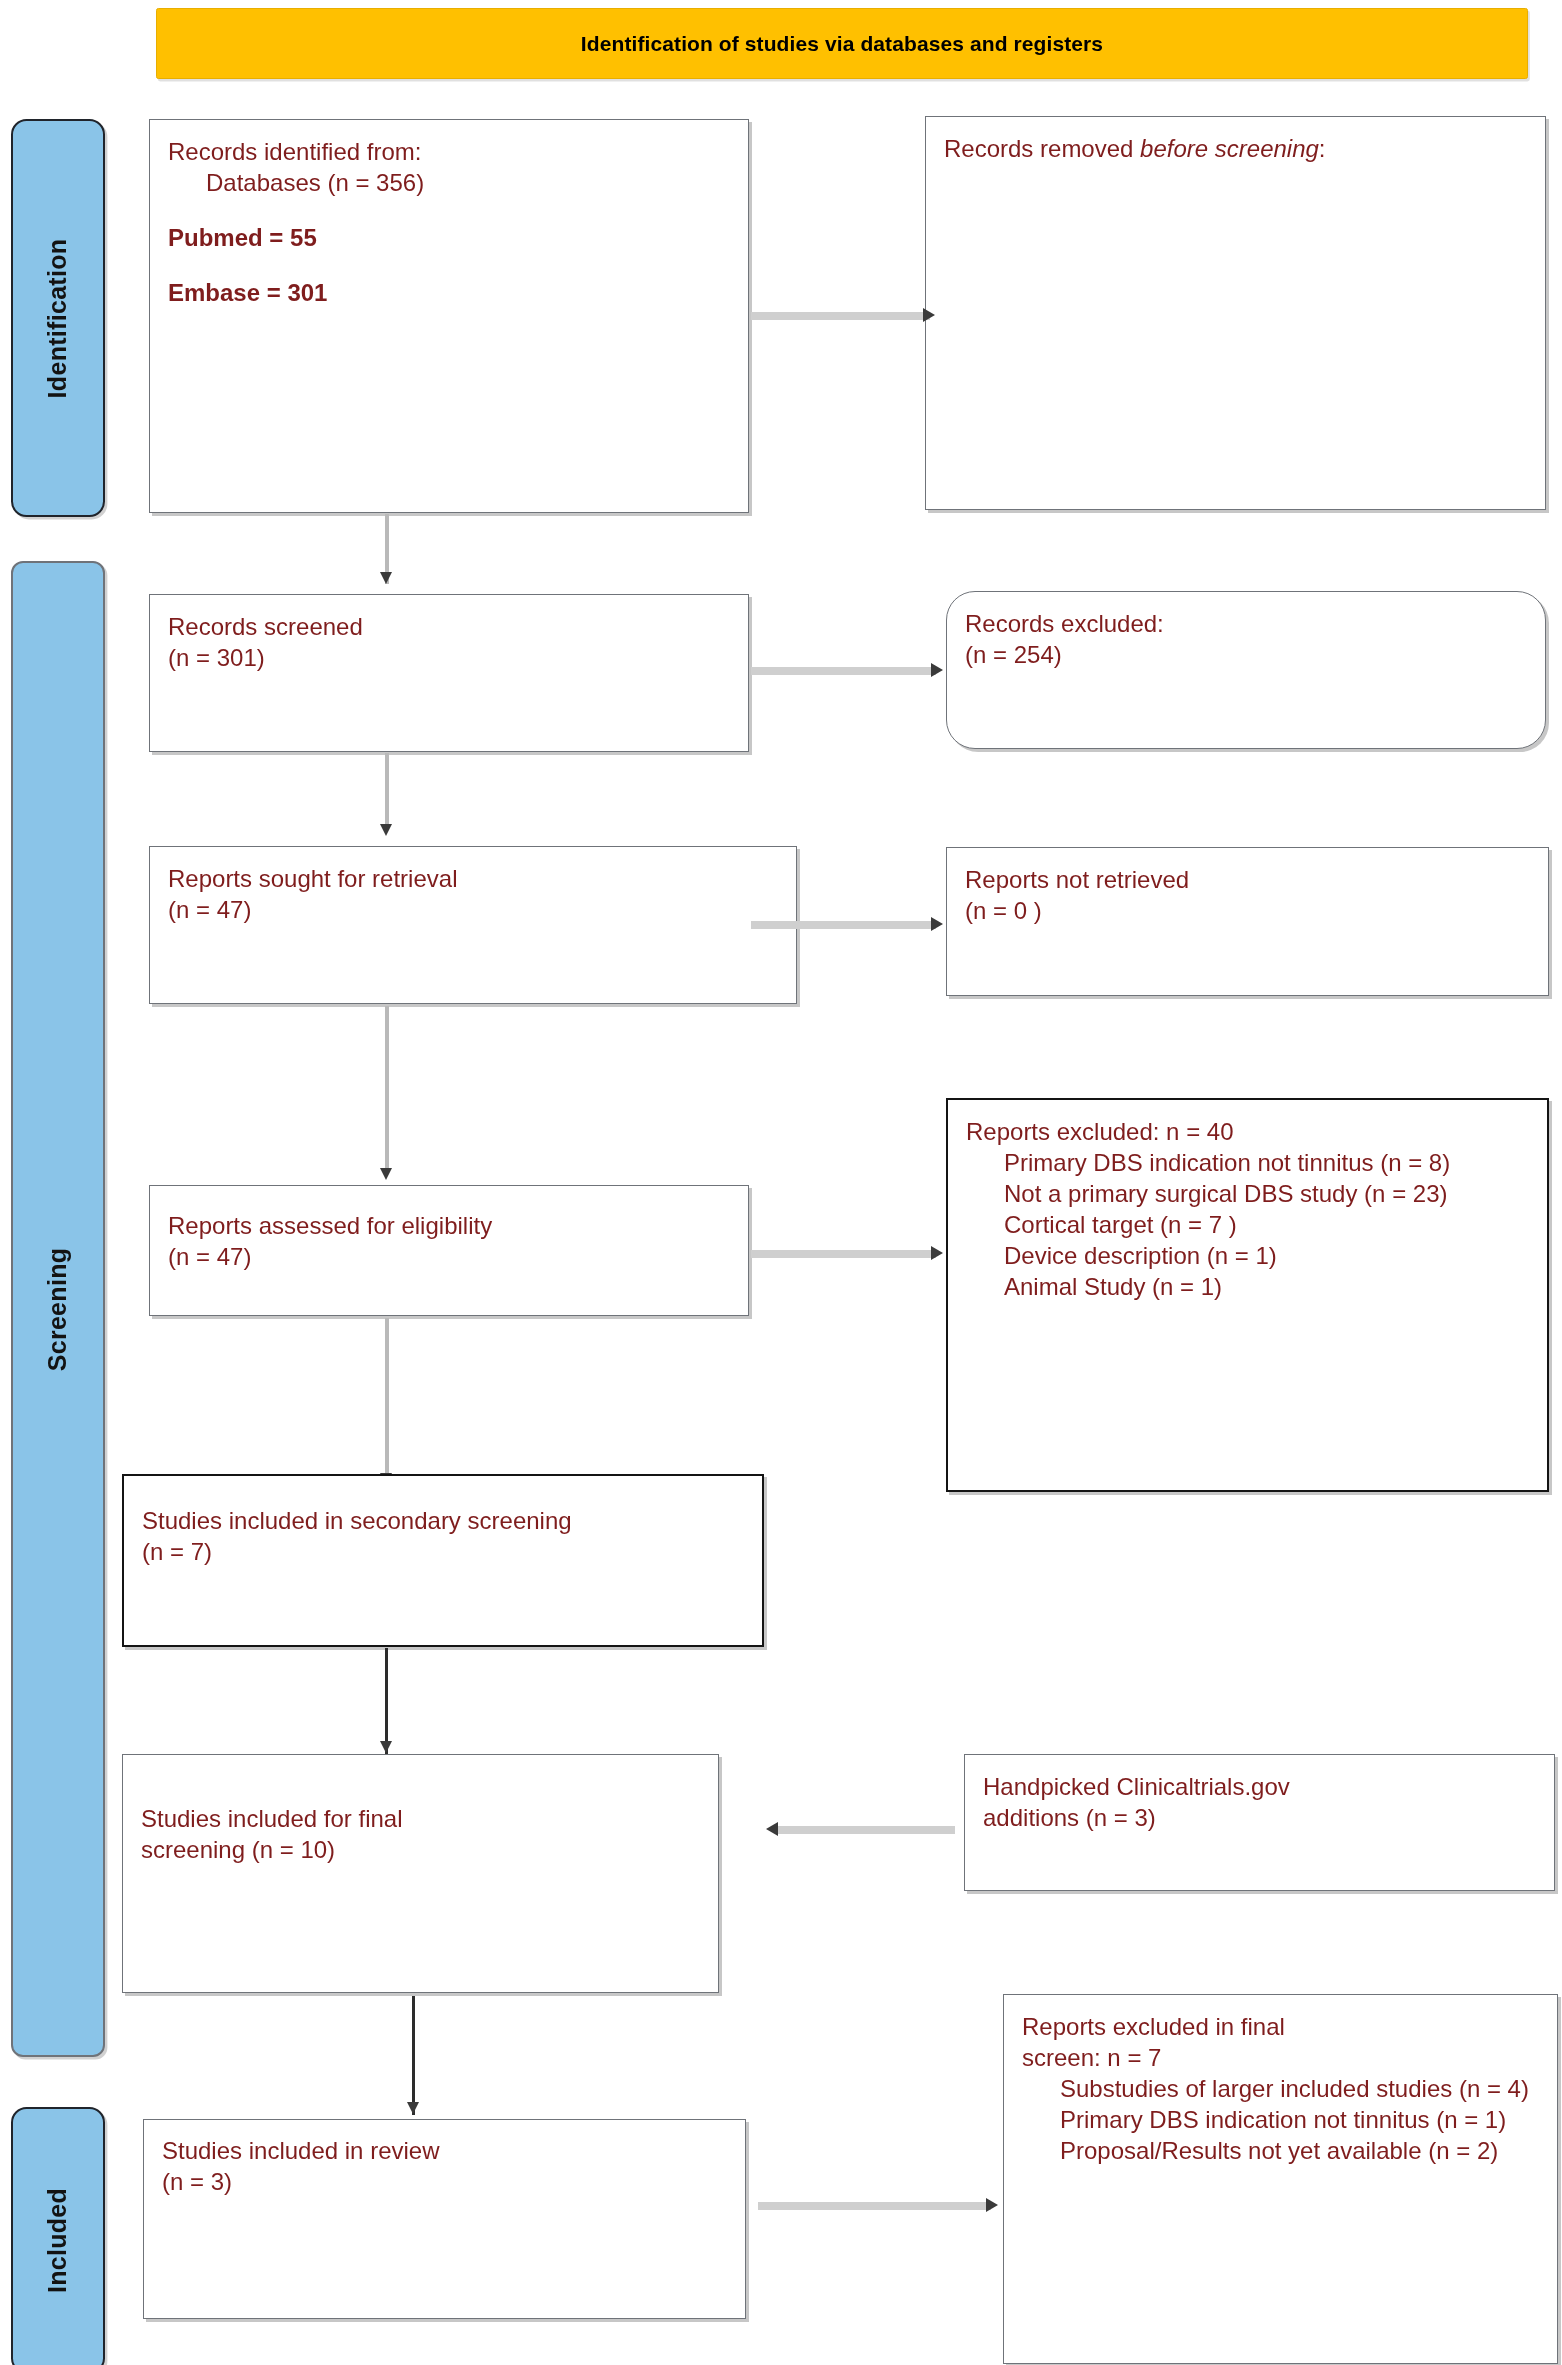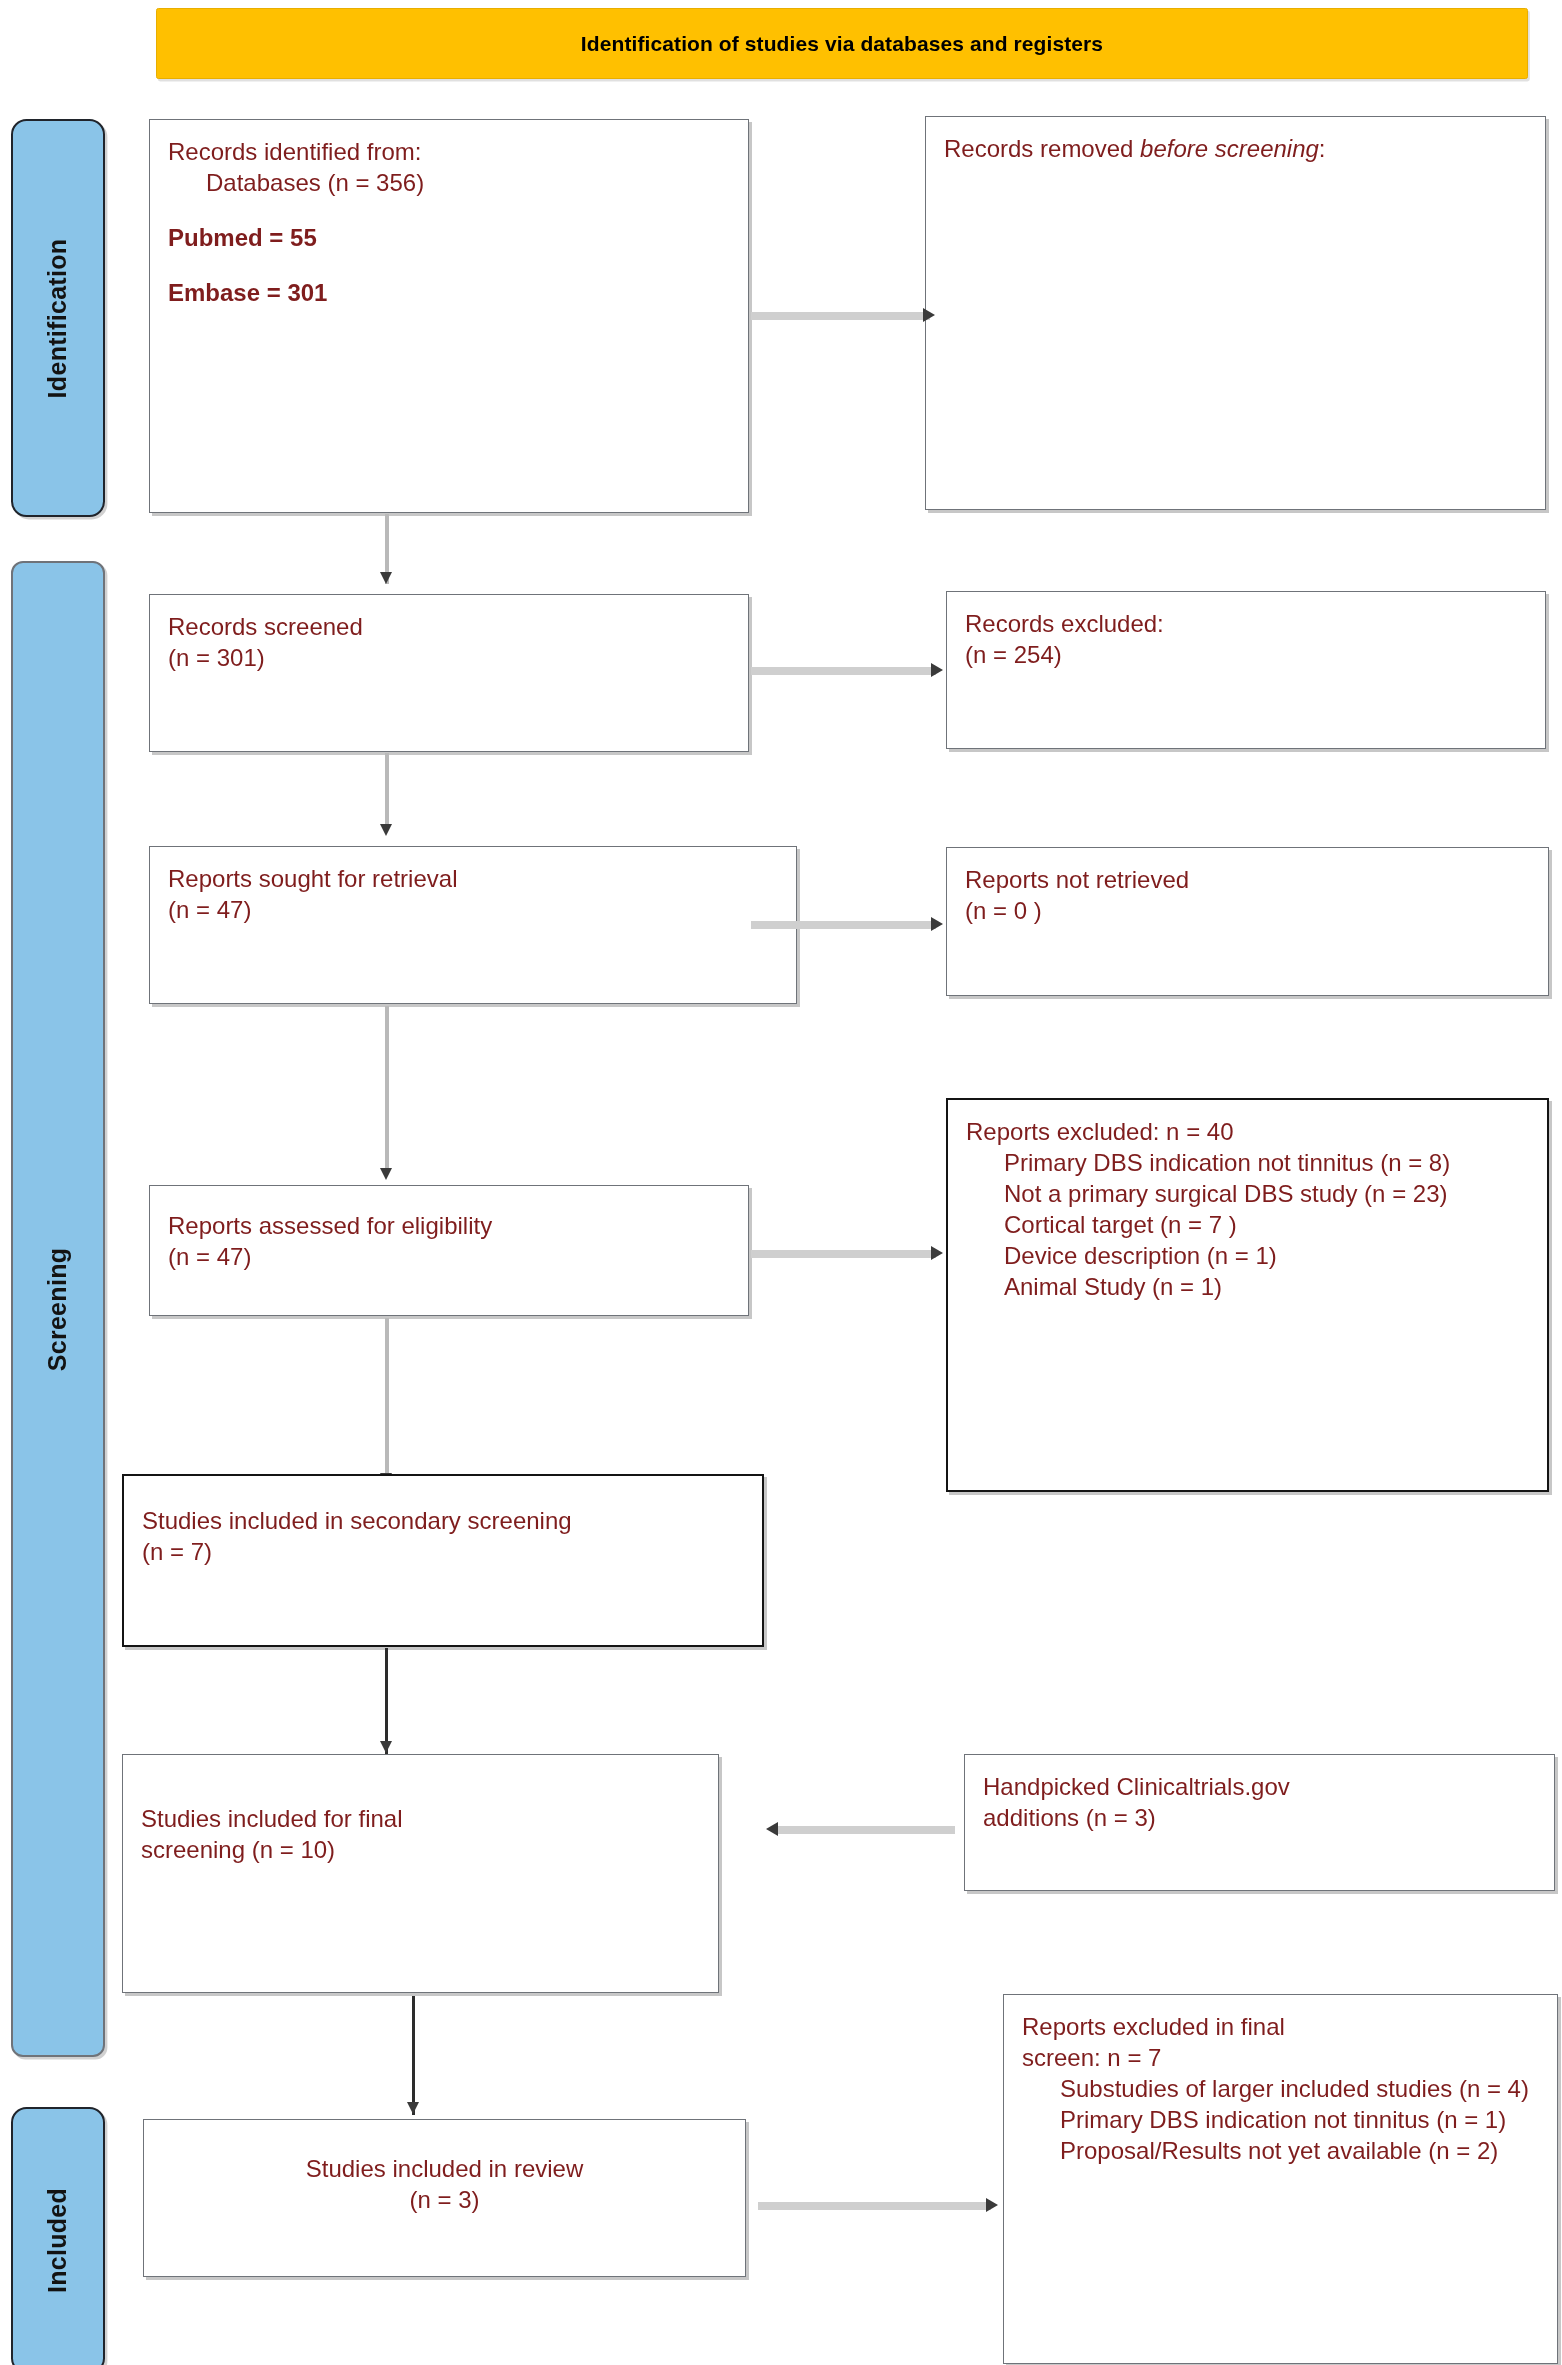--- a/index.html
+++ b/index.html
@@ -72,37 +72,37 @@
     white-space:pre-wrap;
   }
   .box p.sub{ padding-left:38px; }
   .box p.gap{ margin-top:24px;font-weight:bold; }
   .box em{ font-style:italic; }
 
   .b-identified   { left:149px;  top:119px;  width:600px; height:394px; }
   .b-removed      { left:925px; top:116px;  width:621px; height:394px; }
 
   .b-screened     { left:149px;  top:594px;  width:600px; height:158px; }
-  .b-excluded     { left:946px; top:591px;  width:600px; height:158px; }
+  .b-excluded     { left:946px; top:591px;  width:600px; height:158px;border-radius:29px; }
 
   .b-sought       { left:149px;  top:846px; width:648px; height:158px; }
   .b-notretr      { left:946px; top:847px; width:603px; height:149px; }
 
   .b-eligibility  { left:149px;  top:1185px; width:600px; height:131px;
                     padding-top:24px; }
   .b-repexcluded  { left:946px; top:1098px; width:603px; height:394px;
                     border:2.4px solid #141414; }
 
   .b-secondary    { left:122px;  top:1474px; width:642px; height:173px;
                     border:2.4px solid #141414; padding-top:29px; }
 
   .b-finalscreen  { left:122px;  top:1754px; width:597px; height:239px; padding-top:48px;}
   .b-handpicked   { left:964px; top:1754px; width:591px;  height:137px; }
 
-  .b-inreview     { left:143px;  top:2119px; width:603px; height:158px; padding-top:33px;text-align:center;}
+  .b-inreview     { left:143px;  top:2119px; width:603px; height:200px; padding-top:15px;}
   .b-finalexcl    { left:1003px; top:1994px; width:555px;  height:370px; }
 
   
   .vline{
     position:absolute;
     width:4.2px;
     background:#b9b9b9;
   }
   .vline.dk{ background:#2c2c2c; width:3px; }
   .vhead{

